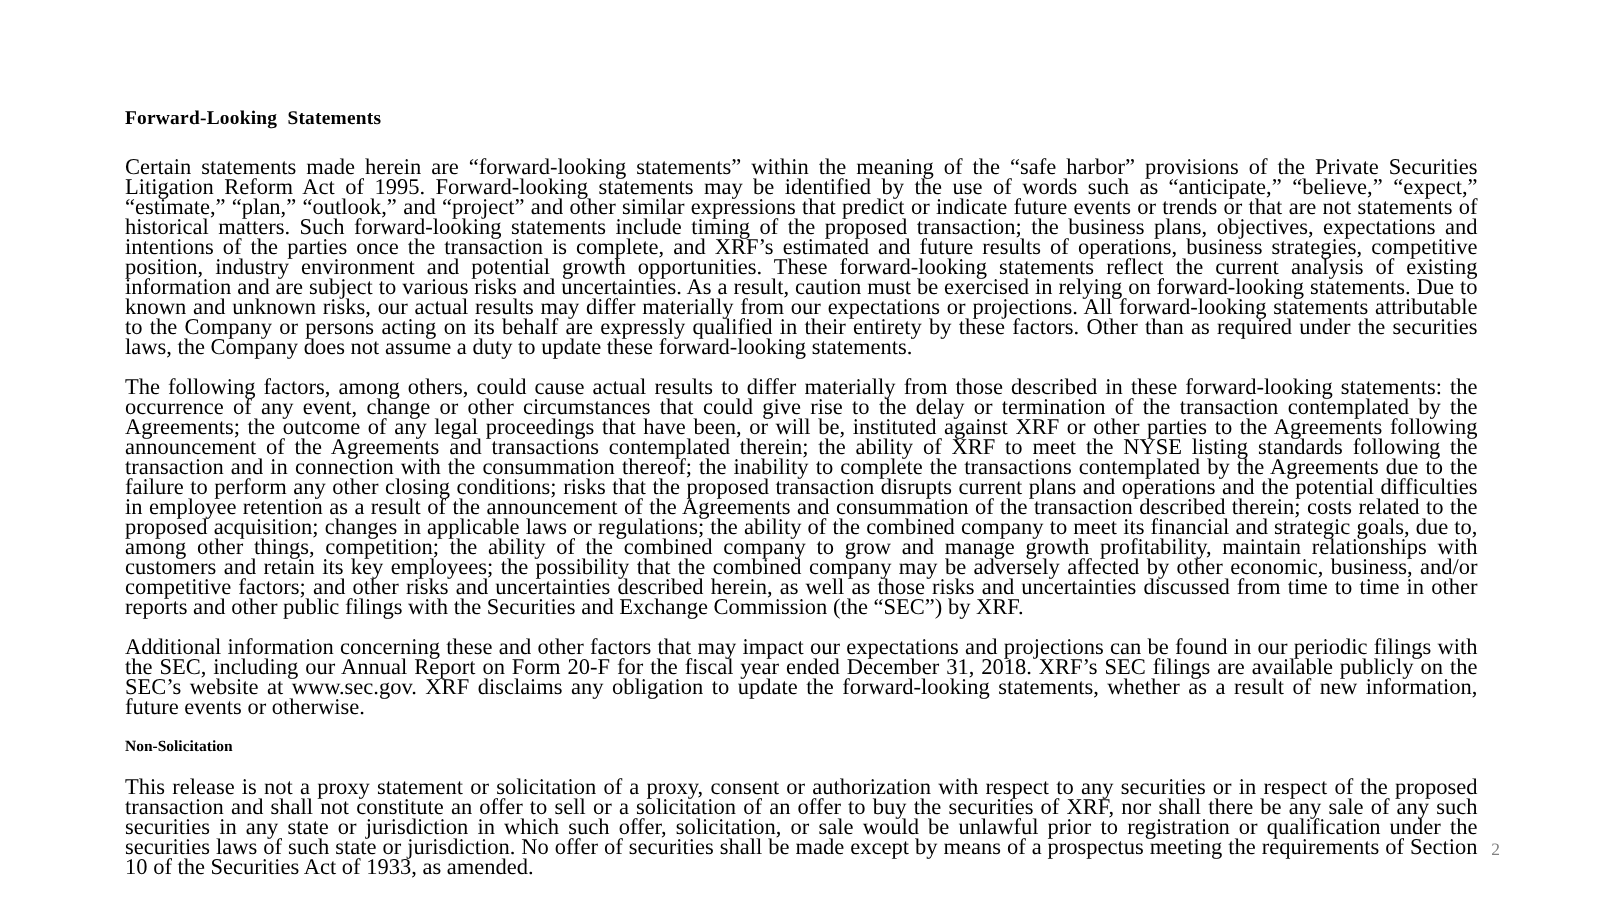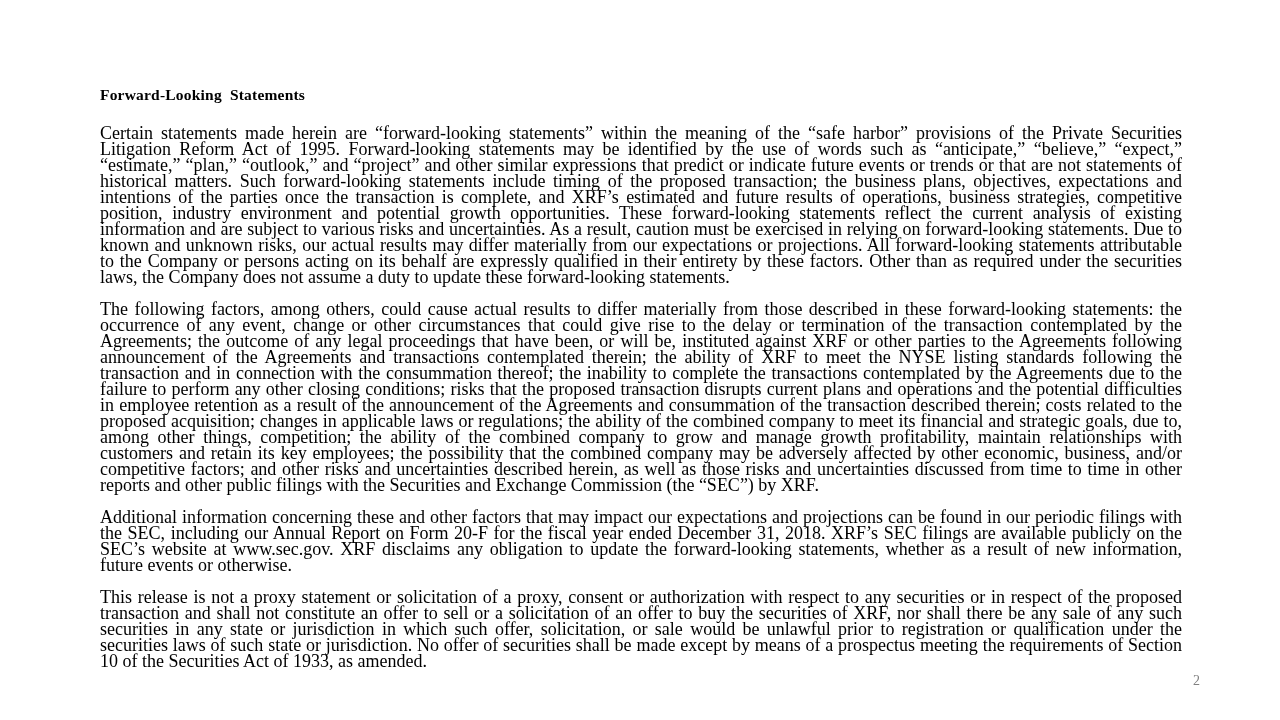--- a/index.html
+++ b/index.html
@@ -56,18 +56,19 @@
 <div class="slide">
   <div class="content">
     <h1 class="doc-title">Forward-Looking Statements</h1>
 
     <p class="para">Certain statements made herein are “forward-looking statements” within the meaning of the “safe harbor” provisions of the Private Securities Litigation Reform Act of 1995. Forward-looking statements may be identified by the use of words such as “anticipate,” “believe,” “expect,” “estimate,” “plan,” “outlook,” and “project” and other similar expressions that predict or indicate future events or trends or that are not statements of historical matters. Such forward-looking statements include timing of the proposed transaction; the business plans, objectives, expectations and intentions of the parties once the transaction is complete, and XRF’s estimated and future results of operations, business strategies, competitive position, industry environment and potential growth opportunities. These forward-looking statements reflect the current analysis of existing information and are subject to various risks and uncertainties. As a result, caution must be exercised in relying on forward-looking statements. Due to known and unknown risks, our actual results may differ materially from our expectations or projections. All forward-looking statements attributable to the Company or persons acting on its behalf are expressly qualified in their entirety by these factors. Other than as required under the securities laws, the Company does not assume a duty to update these forward-looking statements.</p>
 
     <p class="para">The following factors, among others, could cause actual results to differ materially from those described in these forward-looking statements: the occurrence of any event, change or other circumstances that could give rise to the delay or termination of the transaction contemplated by the Agreements; the outcome of any legal proceedings that have been, or will be, instituted against XRF or other parties to the Agreements following announcement of the Agreements and transactions contemplated therein; the ability of XRF to meet the NYSE listing standards following the transaction and in connection with the consummation thereof; the inability to complete the transactions contemplated by the Agreements due to the failure to perform any other closing conditions; risks that the proposed transaction disrupts current plans and operations and the potential difficulties in employee retention as a result of the announcement of the Agreements and consummation of the transaction described therein; costs related to the proposed acquisition; changes in applicable laws or regulations; the ability of the combined company to meet its financial and strategic goals, due to, among other things, competition; the ability of the combined company to grow and manage growth profitability, maintain relationships with customers and retain its key employees; the possibility that the combined company may be adversely affected by other economic, business, and/or competitive factors; and other risks and uncertainties described herein, as well as those risks and uncertainties discussed from time to time in other reports and other public filings with the Securities and Exchange Commission (the “SEC”) by XRF.</p>
 
     <p class="para">Additional information concerning these and other factors that may impact our expectations and projections can be found in our periodic filings with the SEC, including our Annual Report on Form 20-F for the fiscal year ended December 31, 2018. XRF’s SEC filings are available publicly on the SEC’s website at www.sec.gov. XRF disclaims any obligation to update the forward-looking statements, whether as a result of new information, future events or otherwise.</p>
 
+    <h2 class="subheading">Non-Solicitation</h2>
 
     <p class="para">This release is not a proxy statement or solicitation of a proxy, consent or authorization with respect to any securities or in respect of the proposed transaction and shall not constitute an offer to sell or a solicitation of an offer to buy the securities of XRF, nor shall there be any sale of any such securities in any state or jurisdiction in which such offer, solicitation, or sale would be unlawful prior to registration or qualification under the securities laws of such state or jurisdiction. No offer of securities shall be made except by means of a prospectus meeting the requirements of Section 10 of the Securities Act of 1933, as amended.</p>
   </div>
 
   <div class="page-number">2</div>
 </div>
 
 </body></html>

